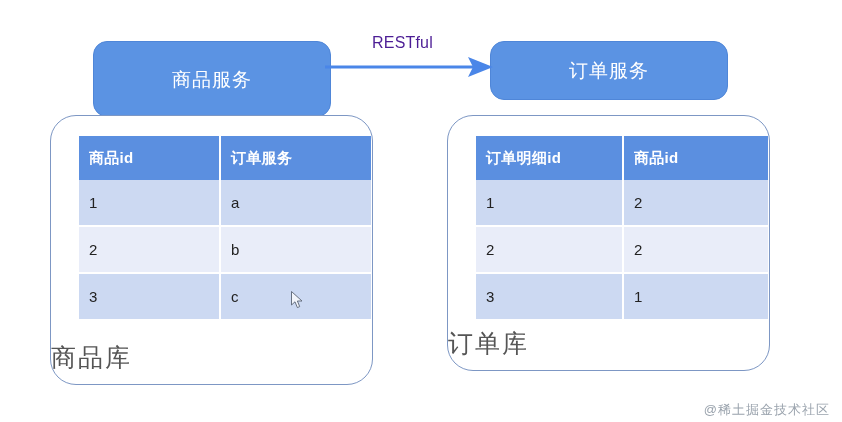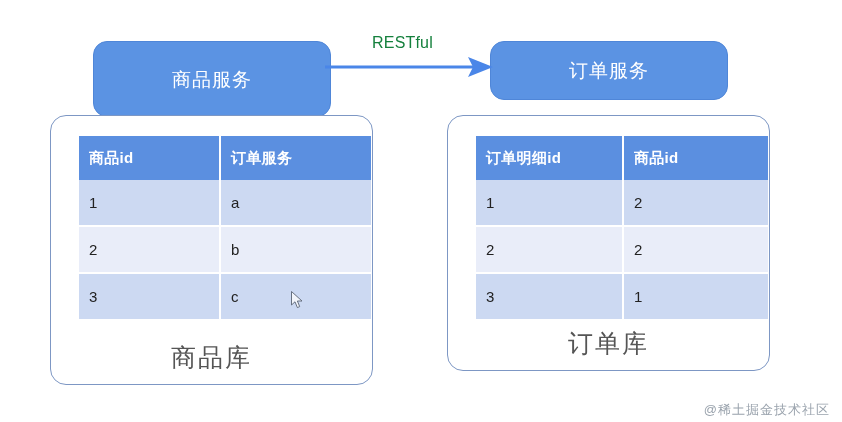--- a/index.html
+++ b/index.html
@@ -51,43 +51,42 @@
     top: 55px;
     width: 175px;
     height: 24px;
     overflow: visible;
   }
   #arrow-label {
     position: absolute;
     left: 372px;
     top: 35px;
     font-size: 16px;
-    color: #15803d;
+    color: #4c1d95;
     white-space: nowrap;
     line-height: 1;
     letter-spacing: 0.2px;
   }
 
   
   .db-card {
     position: absolute;
     box-sizing: border-box;
     background: #ffffff;
     border: 1.4px solid #7d97c4;
-    border-radius: 16px;
+    border-radius: 26px;
   }
   #db-left  { left: 50px;  top: 115px; width: 323px; height: 270px; }
   #db-right { left: 447px; top: 115px; width: 323px; height: 256px; }
 
   .db-title {
     position: absolute;
     left: 0;
     right: 0;
     bottom: 14px;
-    text-align: center;
     font-size: 25px;
     color: #555555;
     letter-spacing: 2px;
     line-height: 1;
   }
 
   
   .db-table {
     position: absolute;
     left: 28px;

